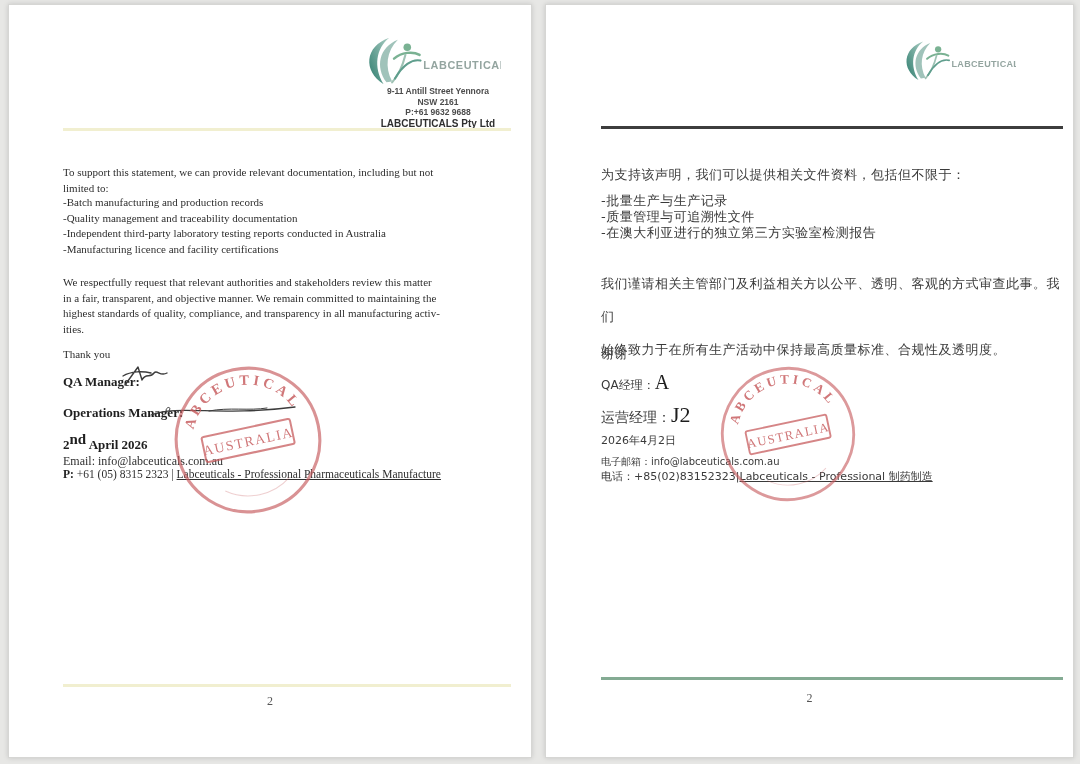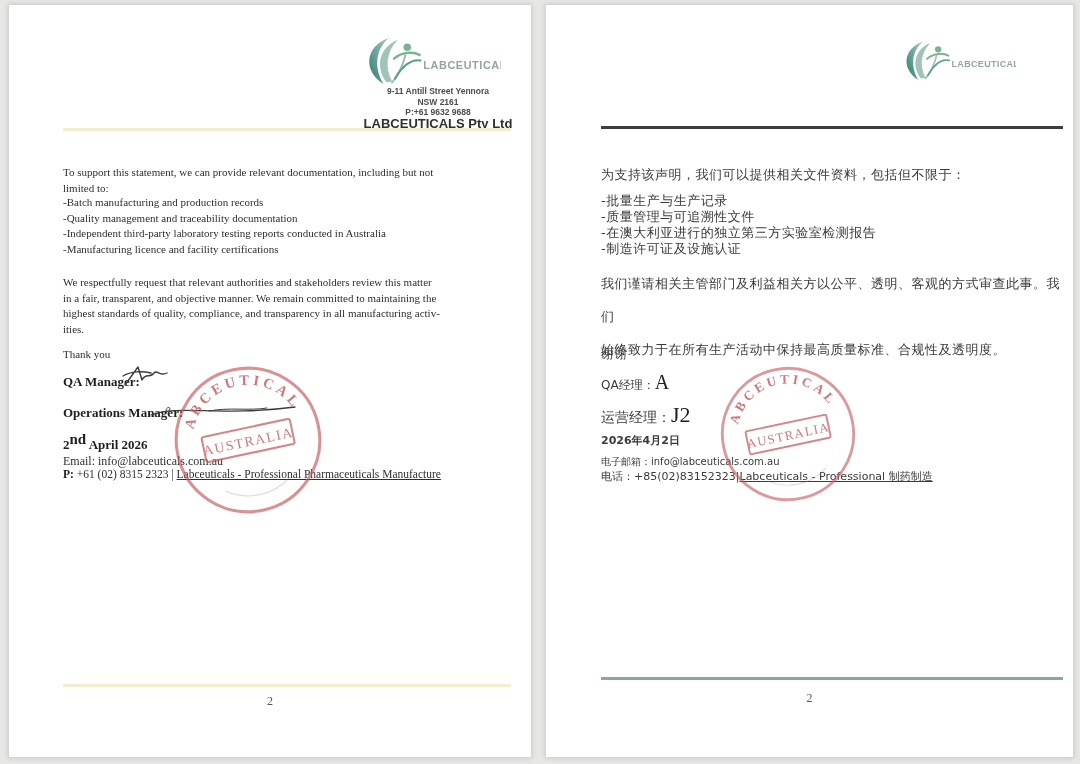--- a/index.html
+++ b/index.html
@@ -6,21 +6,21 @@
   .canvas{position:relative;width:1080px;height:764px;background:#e7e7e5;overflow:hidden;
           font-family:"Liberation Serif","DejaVu Serif",serif;color:#2e2e2e;}
   .page{position:absolute;background:#fff;border:1px solid #d6d6d4;box-shadow:0 0 5px rgba(0,0,0,.15);}
   .page-left{left:8px;top:4px;width:522px;height:752px;}
   .page-right{left:545px;top:4px;width:527px;height:752px;}
   .abs{position:absolute;}
   .addr{font-family:"Liberation Sans","DejaVu Sans",sans-serif;font-weight:bold;color:#4c4c4c;
         text-align:center;}
   .addr-left{font-size:8.5px;line-height:10.5px;}
   .addr-right{font-size:8px;line-height:10px;color:#585858;}
-  .company{font-size:13px;color:#2f2f2f;margin-top:1px;}
+  .company{font-size:10px;color:#2f2f2f;margin-top:1px;}
   .rule{position:absolute;}
   .rule-pale{background:#f1efd0;height:3px;}
   .rule-dark{background:#3d3d3d;height:2.5px;}
   .rule-green{background:#84ab93;height:2.5px;}
   .body-en{font-size:11px;line-height:15.5px;color:#2e2e2e;}
   .body-cn{font-family:"DejaVu Sans","Liberation Sans",sans-serif;font-size:13px;line-height:16px;
            color:#3a3a3a;letter-spacing:0.5px;}
   .prewrap{white-space:pre-line;}
   .cn-closing{line-height:33px;}
   .bold{font-weight:bold;color:#1f1f1f;}
@@ -93,21 +93,21 @@
 
     <div class="abs sig-label" style="left:54px;top:400px;">Operations Manager:</div>
     <svg class="abs" style="left:140px;top:396px;" width="150" height="20" viewBox="0 0 150 20">
       <path d="M2,14 C30,3 70,16 146,6" fill="none" stroke="#3c3c3c" stroke-width="1.3" stroke-linecap="round"></path>
       <path d="M18,12 C14,6 24,4 20,10 M60,10 C80,6 100,10 118,7" fill="none" stroke="#3c3c3c" stroke-width="1" stroke-linecap="round"></path>
     </svg>
 
     <div class="abs sig-label" style="left:54px;top:426px;"><span>2</span><sup>nd</sup><span> April 2026</span></div>
 
     <div class="abs contact" style="left:54px;top:449px;">Email: info@labceuticals.com.au</div>
-    <div class="abs contact-small" style="left:54px;top:463px;"><span class="bold">P:</span><span> +61 (02) 8315 2323 | </span><span class="ulink">Labceuticals - Professional Pharmaceuticals Manufacture</span></div>
+    <div class="abs contact-small" style="left:54px;top:463px;"><span class="bold">P:</span><span> +61 (05) 8315 2323 | </span><span class="ulink">Labceuticals - Professional Pharmaceuticals Manufacture</span></div>
 
     <svg class="abs stamp" style="left:157px;top:353px;" width="164" height="164" viewBox="0 0 160 160">
       <circle cx="80" cy="80" r="70" fill="none" stroke="#c65a5c" stroke-width="3" opacity="0.8"></circle>
       <path id="arcL" d="M 29.3 61.5 A 54 54 0 0 1 130.7 61.5" fill="none"></path>
       <text font-family="Liberation Serif, serif" font-size="14" font-weight="bold" fill="#c65a5c" letter-spacing="3.5">
         <textPath href="#arcL" startOffset="50%" text-anchor="middle">LABCEUTICALS</textPath>
       </text>
       <rect x="36" y="68" width="88" height="25" rx="2" fill="none" stroke="#c65a5c" stroke-width="2" opacity="0.9"></rect>
       <text x="80" y="86" text-anchor="middle" font-family="Liberation Serif, serif" font-size="13.5" letter-spacing="1.5" fill="#c65a5c">AUSTRALIA</text>
       <path d="M 48 124 A 54 54 0 0 0 112 124" fill="none" stroke="#c65a5c" stroke-width="1" opacity="0.35"></path>
@@ -137,33 +137,32 @@
 
 
     <div class="rule rule-dark" style="left:55px;top:121px;width:462px;"></div>
 
     <div class="abs body-cn" style="left:55px;top:162px;width:460px;">为支持该声明，我们可以提供相关文件资料，包括但不限于：</div>
 
     <div class="abs body-cn" style="left:55px;top:188px;width:460px;">
       <div>-批量生产与生产记录</div>
       <div>-质量管理与可追溯性文件</div>
       <div>-在澳大利亚进行的独立第三方实验室检测报告</div>
-      <div>-制造许可证及设施认证</div>
     </div>
 
     <div class="abs body-cn prewrap cn-closing" style="left:55px;top:262px;width:470px;">我们谨请相关主管部门及利益相关方以公平、透明、客观的方式审查此事。我们
 始终致力于在所有生产活动中保持最高质量标准、合规性及透明度。</div>
 
     <div class="abs body-cn" style="left:55px;top:341px;">谢谢</div>
 
     <div class="abs" style="left:55px;top:366px;"><span class="cn-label">QA经理：</span><span class="cn-sig">A</span></div>
 
     <div class="abs" style="left:55px;top:397px;"><span class="cn-label" style="font-size:14px;">运营经理：</span><span class="cn-sig cn-sig-big">J2</span></div>
 
-    <div class="abs cn-small" style="left:55px;top:428px;font-size:11px;font-weight:bold;">2026年4月2日</div>
+    <div class="abs cn-small" style="left:55px;top:428px;font-size:11px;">2026年4月2日</div>
 
     <div class="abs cn-small" style="left:55px;top:450px;"><span>电子邮箱：</span><span>info@labceuticals.com.au</span></div>
 
     <div class="abs cn-small" style="left:55px;top:464px;font-size:11px;"><span>电话：</span><span>+85(02)83152323|</span><span class="ulink">Labceuticals - Professional 制药制造</span></div>
 
     <svg class="abs stamp" style="left:167px;top:354px;" width="150" height="150" viewBox="0 0 160 160">
       <circle cx="80" cy="80" r="70" fill="none" stroke="#c65a5c" stroke-width="3" opacity="0.75"></circle>
       <path id="arcR" d="M 29.3 61.5 A 54 54 0 0 1 130.7 61.5" fill="none"></path>
       <text font-family="Liberation Serif, serif" font-size="14" font-weight="bold" fill="#c65a5c" letter-spacing="3.5">
         <textPath href="#arcR" startOffset="50%" text-anchor="middle">LABCEUTICALS</textPath>

